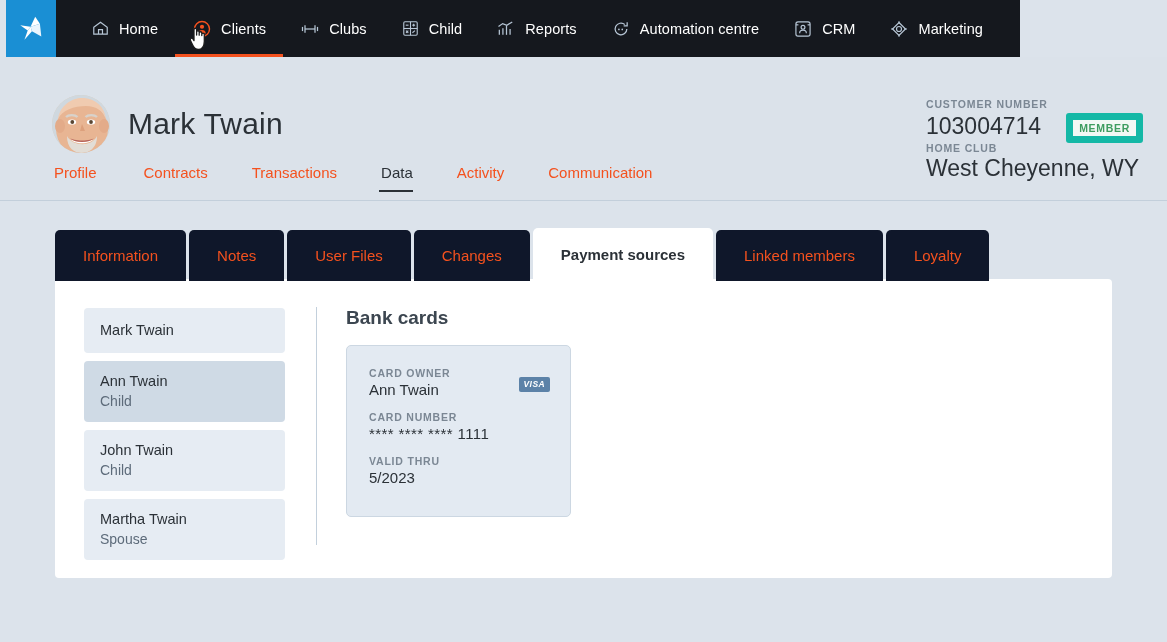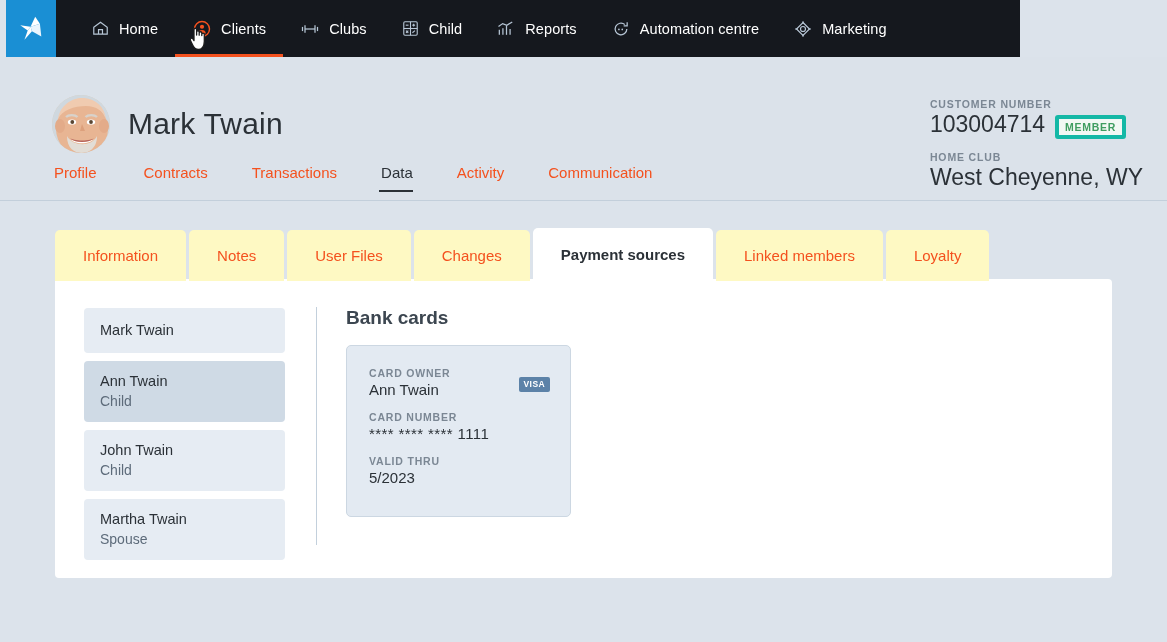--- a/index.html
+++ b/index.html
@@ -100,44 +100,44 @@
   }
 
   .cust-meta {
     position: absolute; right: 24px; top: 41px;
     text-align: left;
   }
   .meta-label {
     font-size: 10.5px; color: #7b8794; font-weight: bold;
     letter-spacing: 0.85px; text-transform: uppercase;
   }
-  .meta-num-row { display: flex; align-items: center; gap: 10px; margin-top: 1px; }
+  .meta-num-row { display: flex; align-items: center; gap: 25px; margin-top: 1px; }
   .meta-number { font-size: 23px; color: #2b3137; }
   .member-badge {
-    border: 4px solid #14b8a6;
+    border: 7px solid #14b8a6;
     border-radius: 3px;
     color: #3f9d60;
     font-size: 10.5px;
     font-weight: bold;
     letter-spacing: 0.7px;
     padding: 2px 6px 2px 6px;
     background: #f2f8f4;
     position: relative; top: 2px;
   }
   .meta-club { font-size: 23px; color: #2b3137; margin-top: 1px; }
-  .meta-label.second { margin-top: 13px; }
+  .meta-label.second { margin-top: 1px; }
 
   
   .tabstrip {
     position: absolute; left: 55px; top: 228px;
     display: flex; align-items: flex-end; gap: 3px;
     z-index: 5;
   }
   .ctab {
-    background: #fef9c3;
+    background: #0f172a;
     border-radius: 5px 5px 0 0;
     height: 51px;
     display: flex; align-items: center; justify-content: center;
     padding: 0 28px;
     color: #f4511e;
     font-size: 15px;
     cursor: pointer;
     white-space: nowrap;
   }
   .ctab.active {
@@ -199,20 +199,21 @@
   }
   .bc-value { font-size: 15px; color: #2b3137; margin-top: 2px; }
   .bc-group { margin-bottom: 13px; }
   .bc-group:last-child { margin-bottom: 6px; }
   .visa-badge {
     position: absolute; right: 20px; top: 31px;
     background: #5c82a8;
     color: #ffffff;
     font-size: 8.5px;
     font-weight: bold;
+    font-style: italic;
     letter-spacing: 0.4px;
     padding: 3px 5px 3px 5px;
     border-radius: 2px;
     line-height: 1;
   }
   .bc-number { letter-spacing: 0.4px; }
 </style>
 </head>
 <body>
 
@@ -299,20 +300,32 @@
         <svg width="20" height="20" viewBox="0 0 24 24" fill="none" stroke="#b7c6d6" stroke-width="1.5">
           <path d="M19 12 A7 7 0 1 1 16.5 6.6"></path>
           <path d="M19.4 4 L19.4 8.2 L15.2 8.2"></path>
           <circle cx="9.5" cy="12.5" r="1" fill="#b7c6d6" stroke="none"></circle>
           <circle cx="13.5" cy="12.5" r="1" fill="#b7c6d6" stroke="none"></circle>
         </svg>
       </span>
       <span class="nav-label">Automation centre</span>
     </div>
 
+    <div class="nav-item">
+      <span class="nav-ico">
+        <svg width="20" height="20" viewBox="0 0 24 24" fill="none" stroke="#b7c6d6" stroke-width="1.4">
+          <rect x="3.5" y="3.5" width="17" height="17" rx="2.5"></rect>
+          <circle cx="12" cy="10" r="2.3"></circle>
+          <path d="M8 17 C8 14.5 9.8 13.4 12 13.4 C14.2 13.4 16 14.5 16 17"></path>
+          <path d="M3.5 7 L6.5 7"></path>
+            <path d="M17.5 7 L20.5 7"></path>
+        </svg>
+      </span>
+      <span class="nav-label">CRM</span>
+    </div>
 
     <div class="nav-item">
       <span class="nav-ico">
         <svg width="20" height="20" viewBox="0 0 24 24" fill="none" stroke="#b7c6d6" stroke-width="1.4">
           <path d="M12 4.2 L19.8 12 L12 19.8 L4.2 12 Z"></path>
           <circle cx="12" cy="12" r="3"></circle>
           <path d="M12 2.6 L12 6"></path>
             <path d="M12 18 L12 21.4"></path>
           <path d="M2.6 12 L6 12"></path>
             <path d="M18 12 L21.4 12"></path>

